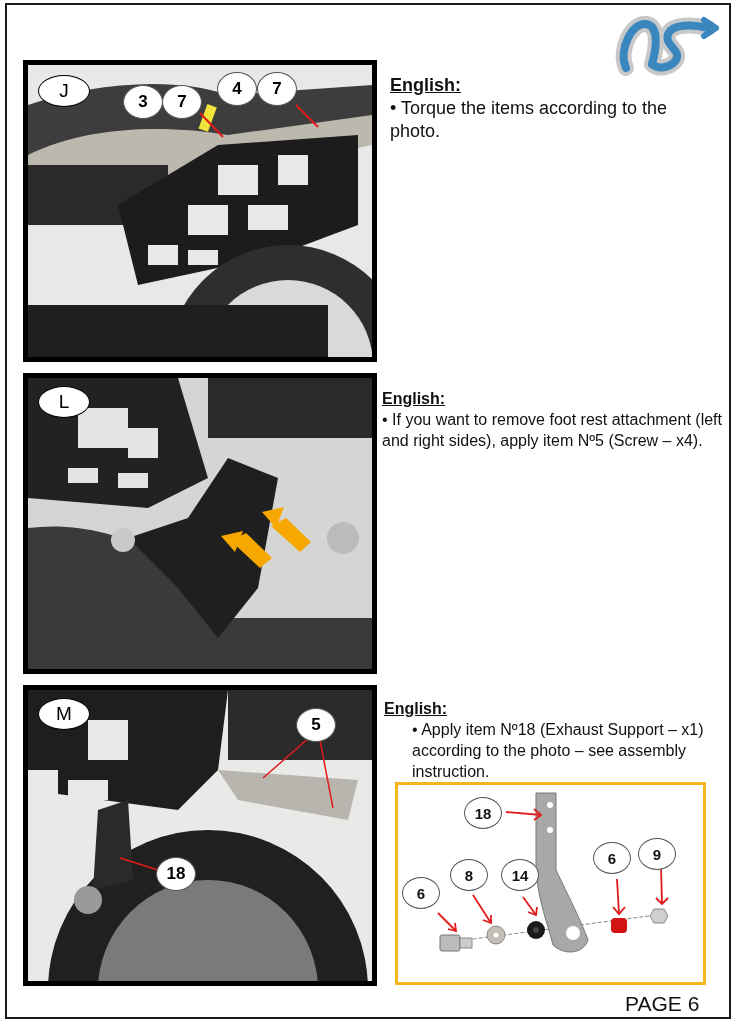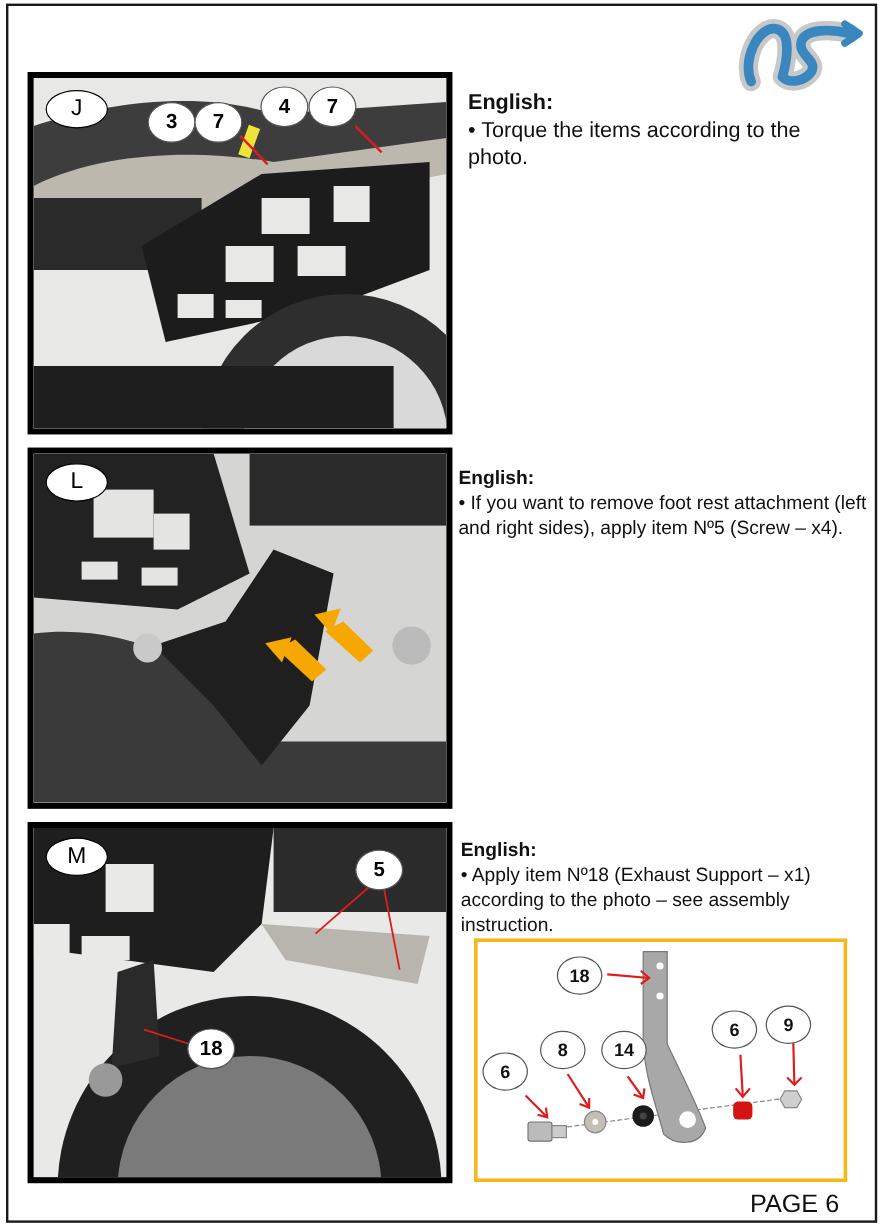--- a/index.html
+++ b/index.html
@@ -4,21 +4,21 @@
 <style>
   html, body { margin: 0; padding: 0; background: #ffffff; }
   body { width: 739px; height: 1024px; position: relative; overflow: hidden; font-family: "Liberation Sans", sans-serif; color: #111; }
   .page-frame { position: absolute; left: 5px; top: 3px; width: 726px; height: 1016px; border: 2px solid #1a1a1a; box-sizing: border-box; }
   .logo { position: absolute; left: 612px; top: 10px; width: 112px; height: 72px; }
   .photo { position: absolute; border: 5px solid #000; box-sizing: border-box; overflow: hidden; background: #cfcfcf; }
   .photo svg { position: absolute; left: 0; top: 0; width: 100%; height: 100%; }
   .step-label { position: absolute; width: 50px; height: 30px; border: 1.5px solid #000; border-radius: 50%; background: #fff; font-size: 19px; display: flex; align-items: center; justify-content: center; color: #000; }
   .callout { position: absolute; width: 38px; height: 32px; border: 1px solid #555; border-radius: 50%; background: #fff; font-size: 17px; font-weight: bold; display: flex; align-items: center; justify-content: center; color: #000; }
   .text-block { position: absolute; font-size: 17px; line-height: 22px; }
-  .text-block .heading { font-weight: bold; display: block; }
+  .text-block .heading { font-weight: bold; text-decoration: underline; display: block; }
   .text-sm { font-size: 16px; line-height: 21px; }
   .diagram-box { position: absolute; left: 395px; top: 782px; width: 311px; height: 203px; border: 3px solid #f2b81c; box-sizing: border-box; background: #fff; }
   .diagram-box svg { position: absolute; left: 0; top: 0; width: 100%; height: 100%; }
   .dcallout { position: absolute; width: 36px; height: 30px; border: 1px solid #555; border-radius: 50%; background: #fff; font-size: 15px; font-weight: bold; display: flex; align-items: center; justify-content: center; }
   .page-number { position: absolute; left: 625px; top: 992px; font-size: 21px; }
 </style>
 </head>
 <body>
 
 <div class="page-frame"></div>
@@ -109,21 +109,21 @@
     <line x1="290" y1="40" x2="235" y2="88" stroke="#e11b1b" stroke-width="1.5"></line>
     <line x1="290" y1="40" x2="305" y2="118" stroke="#e11b1b" stroke-width="1.5"></line>
     <line x1="130" y1="180" x2="92" y2="168" stroke="#e11b1b" stroke-width="1.5"></line>
   </svg>
   <div class="step-label" style="left:10px; top:8px;">M</div>
   <div class="callout" style="left:268px; top:18px;">5</div>
   <div class="callout" style="left:128px; top:167px;">18</div>
 </div>
 <div class="text-block text-sm" style="left:384px; top:698px; width:330px;">
   <span class="heading">English:</span>
-  <span style="display:block;">• Apply item Nº18 (Exhaust Support – x1) according to the photo – see assembly instruction.</span>
+  <span style="display:block;margin-left:28px;">• Apply item Nº18 (Exhaust Support – x1) according to the photo – see assembly instruction.</span>
 </div>
 
 <div class="diagram-box">
   <svg viewBox="0 0 305 197" preserveAspectRatio="none">
     <line x1="45" y1="158" x2="258" y2="130" stroke="#888" stroke-width="1" stroke-dasharray="4 2"></line>
     <path d="M138 8 L158 8 L158 85 C170 110 185 140 190 155 C185 170 165 170 155 160 C150 140 140 115 138 85 Z" fill="#a8a8a8" stroke="#777"></path>
     <circle cx="152" cy="20" r="3" fill="#fff"></circle>
       <circle cx="152" cy="45" r="3" fill="#fff"></circle>
     <circle cx="175" cy="148" r="7" fill="#fff"></circle>
     <rect x="42" y="150" width="20" height="16" rx="2" fill="#bbb" stroke="#777"></rect>

